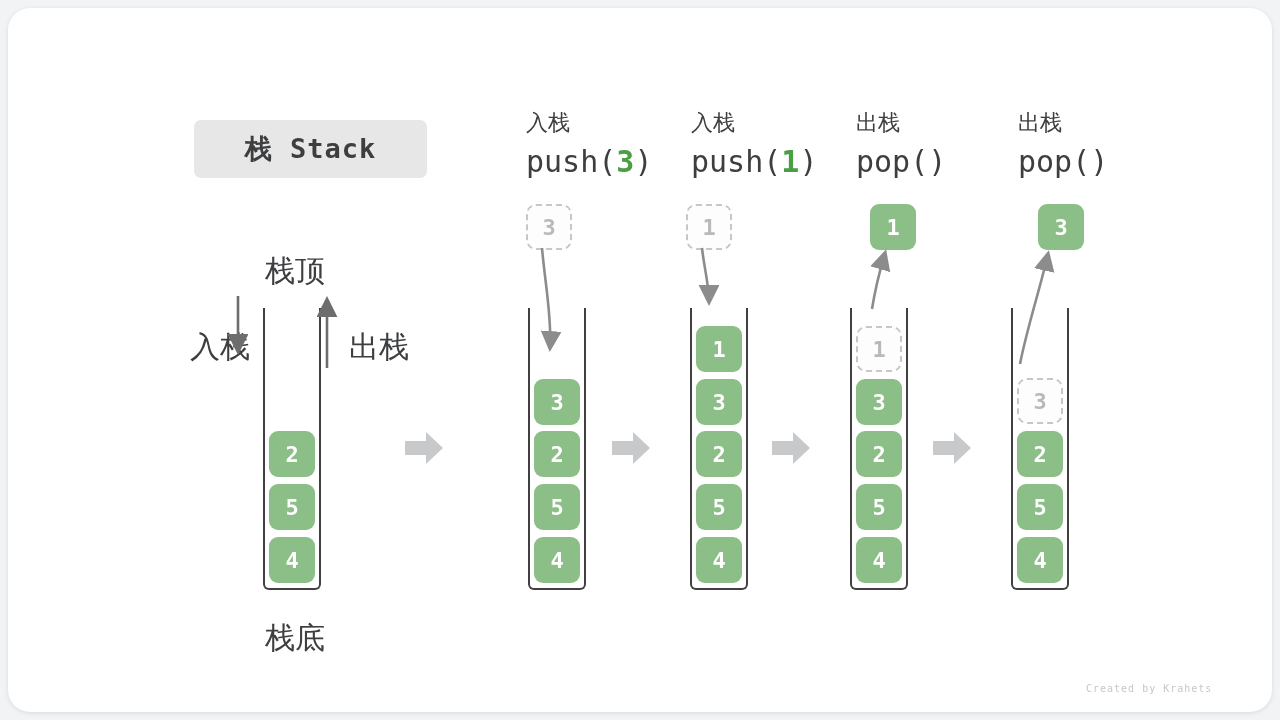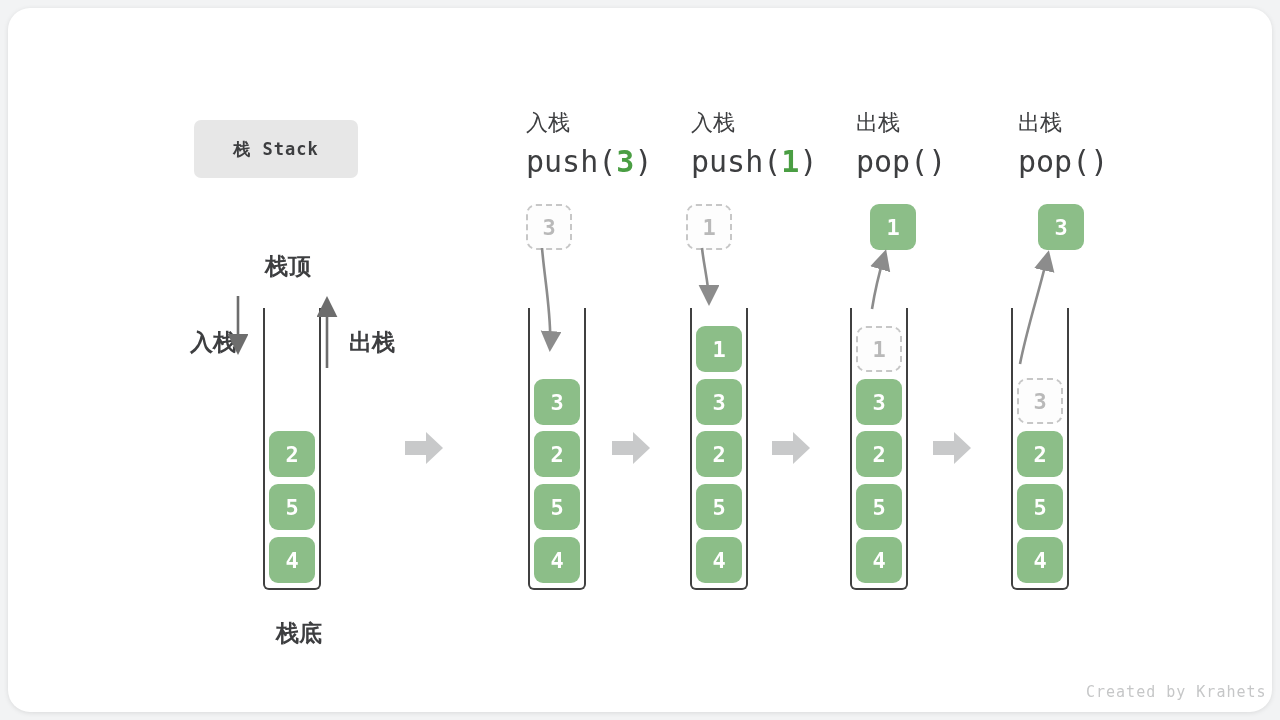--- a/index.html
+++ b/index.html
@@ -4,28 +4,28 @@
 <style>
   * { margin:0; padding:0; box-sizing:border-box; }
   html,body { width:1280px; height:720px; background:#f2f3f4; font-family:"Liberation Sans", sans-serif; }
   .card {
     position:absolute; left:8px; top:8px; width:1264px; height:704px;
     background:#ffffff; border-radius:22px;
     box-shadow:0 1px 5px rgba(0,0,0,0.10);
     overflow:hidden;
   }
   .title-box {
-    position:absolute; left:186px; top:112px; width:164px; height:58px;
+    position:absolute; left:186px; top:112px; width:233px; height:58px;
     background:#e7e7e7; border-radius:7px;
     display:flex; align-items:center; justify-content:center;
     font-family:"DejaVu Sans Mono", monospace;
-    font-size:17px; font-weight:bold; color:#3d3e40; letter-spacing:1px;
+    font-size:27px; font-weight:bold; color:#3d3e40; letter-spacing:1px;
   }
   .lbl {
-    position:absolute; font-size:23px; font-weight:bold; color:#3d3e40;
+    position:absolute; font-size:30px; font-weight:normal; color:#3d3e40;
     font-family:"Liberation Sans", sans-serif; white-space:nowrap;
   }
   .op { position:absolute; top:104px; white-space:nowrap; }
   .op-zh { font-size:22px; color:#3d3e40; line-height:1; margin-bottom:13px; }
   .op-code {
     font-family:"DejaVu Sans Mono", monospace; font-size:30px; color:#3d3e40; line-height:1;
   }
   .op-code .arg { color:#4a9e43; font-weight:bold; }
   .stack-box {
     position:absolute; top:300px; width:58px; height:282px;
@@ -38,36 +38,36 @@
     display:flex; align-items:center; justify-content:center;
     font-size:22px; font-weight:bold;
     font-family:"DejaVu Sans Mono", monospace;
   }
   .ghost {
     background:#fdfdfd; border:2px dashed #c7c7c7; color:#b9b9b9;
     border-radius:10px;
   }
   .watermark {
     position:absolute; left:1078px; top:675px;
-    font-family:"DejaVu Sans Mono", monospace; font-size:15px; color:#c6c7c8;
+    font-family:"DejaVu Sans Mono", monospace; font-size:10px; color:#c6c7c8;
     letter-spacing:1px; white-space:nowrap;
   }
   svg.overlay { position:absolute; left:0; top:0; pointer-events:none; }
 </style>
 </head>
 <body>
 
 <div class="card">
 
   <div class="title-box">
     <span>栈 Stack</span>
   </div>
 
   <div class="lbl" style="left:257px; top:243px;">栈顶</div>
-  <div class="lbl" style="left:268px; top:610px;">栈底</div>
+  <div class="lbl" style="left:257px; top:610px;">栈底</div>
   <div class="lbl" style="left:182px; top:319px;">入栈</div>
   <div class="lbl" style="left:341px; top:319px;">出栈</div>
 
   <div class="op" style="left:518px;">
     <div class="op-zh">入栈</div>
     <div class="op-code"><span>push(</span><span class="arg">3</span><span>)</span></div>
   </div>
   <div class="op" style="left:683px;">
     <div class="op-zh">入栈</div>
     <div class="op-code"><span>push(</span><span class="arg">1</span><span>)</span></div>

